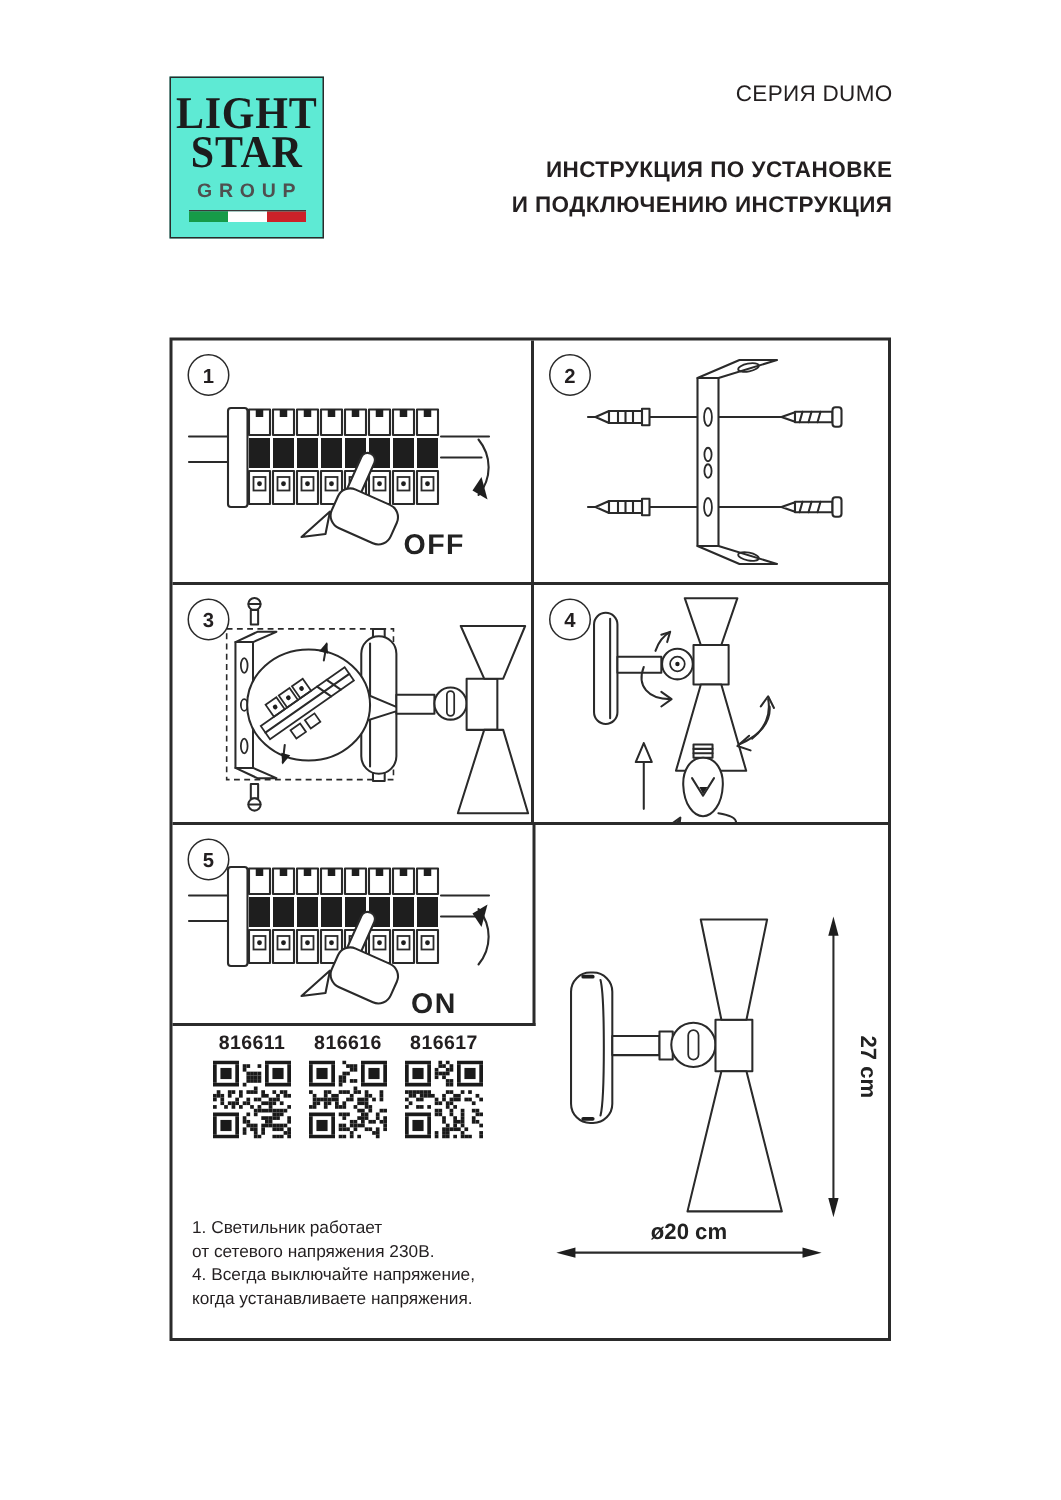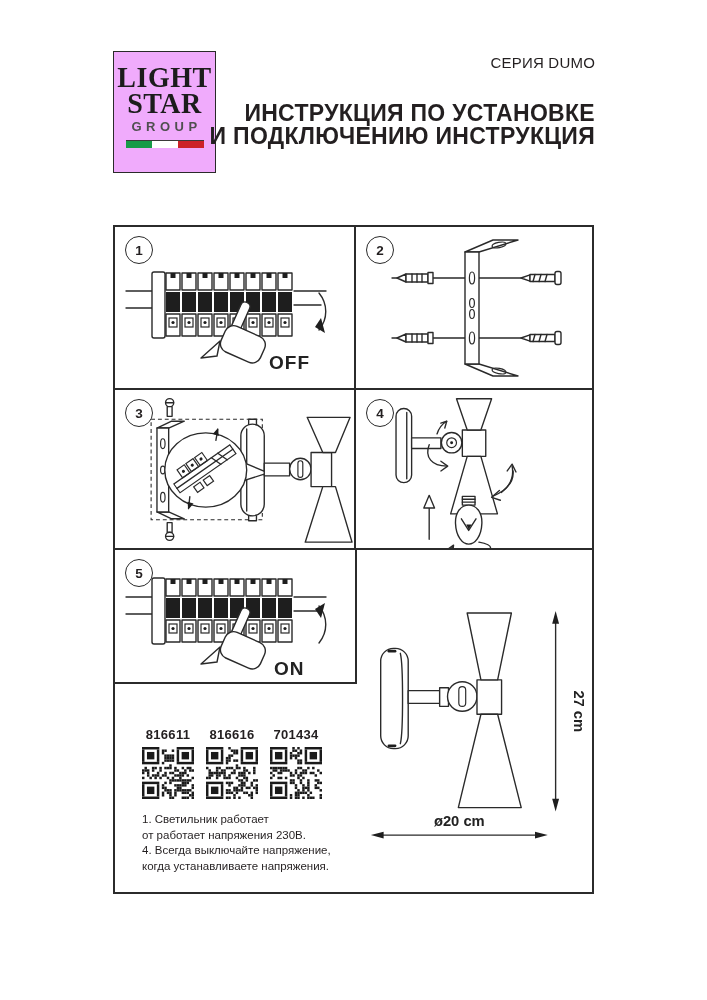--- a/index.html
+++ b/index.html
@@ -1,33 +1,33 @@
 <!DOCTYPE html>
 <html><head>
 <meta charset="utf-8">
 <style>
   html,body{margin:0;padding:0;background:#e8e8e8;}
   .page{position:relative;width:707px;height:1000px;background:#ffffff;margin:0 auto;
         font-family:"Liberation Sans",sans-serif;color:#231f20;overflow:hidden;}
 
   
-  .logo-box{position:absolute;left:113px;top:51px;width:103px;height:122px;
-            border:1.5px solid #2a2a2a;box-sizing:border-box;text-align:center;background:#f0abfc;}
+  .logo-box{position:absolute;left:113px;top:51px;width:103px;height:108px;
+            border:1.5px solid #2a2a2a;box-sizing:border-box;text-align:center;background:#5eead4;}
   .logo-word{font-family:"Liberation Serif",serif;font-weight:bold;font-size:28px;
              line-height:26px;letter-spacing:.5px;color:#1c1c1c;transform:scaleY(1.08);}
   .logo-word.first{margin-top:12px;}
   .logo-group{font-size:13px;letter-spacing:4.5px;color:#4f4f4f;margin-top:3px;margin-left:4px;font-weight:bold;}
   .logo-flag{width:78px;height:7px;margin:6px auto 0;display:flex;border-top:1.6px solid #3a3a3a;}
   .logo-flag .g{flex:1;background:#169b48;}
   .logo-flag .w{flex:1;background:#ffffff;}
   .logo-flag .r{flex:1;background:#cc2229;}
 
   .header-text{position:absolute;right:112px;top:52px;text-align:right;}
   .hdr-small{font-size:15px;font-weight:normal;line-height:22px;letter-spacing:.2px;}
-  .hdr-title{margin-top:28px;font-size:23px;font-weight:bold;line-height:23px;letter-spacing:.3px;}
+  .hdr-title{margin-top:28px;font-size:15px;font-weight:bold;line-height:23px;letter-spacing:.3px;}
 
   
   .grid{position:absolute;left:113px;top:225px;width:481px;height:669px;
         border:2px solid #2b2b2b;box-sizing:border-box;background:#fff;}
   .cell{position:absolute;box-sizing:border-box;}
   .cell-1{left:0;top:0;width:241px;height:163px;border-right:2px solid #2b2b2b;border-bottom:2px solid #2b2b2b;}
   .cell-2{left:241px;top:0;right:0;height:163px;border-bottom:2px solid #2b2b2b;}
   .cell-3{left:0;top:163px;width:241px;height:160px;border-right:2px solid #2b2b2b;border-bottom:2px solid #2b2b2b;}
   .cell-4{left:241px;top:163px;right:0;height:160px;border-bottom:2px solid #2b2b2b;}
   .cell-5{left:0;top:323px;width:242px;height:134px;border-right:2px solid #2b2b2b;border-bottom:2px solid #2b2b2b;}
@@ -39,26 +39,26 @@
   
   .ln{stroke:#2a2a2a;stroke-width:1.4;fill:none;stroke-linecap:round;stroke-linejoin:round;}
   .fw{fill:#ffffff;stroke:#2a2a2a;stroke-width:1.4;stroke-linejoin:round;}
   .sw{fill:none;stroke:#2a2a2a;stroke-width:1.2;}
   .fd{fill:#1e1e1e;stroke:none;}
   .dash{fill:none;stroke:#2a2a2a;stroke-width:1.1;stroke-dasharray:4 3;}
   text.lbl{font-family:"Liberation Sans",sans-serif;font-weight:bold;font-size:19px;fill:#222;letter-spacing:1px;}
   text.dim{font-family:"Liberation Sans",sans-serif;font-weight:bold;font-size:15px;fill:#222;}
 
   
-  .qr-section{position:absolute;left:27px;top:500px;display:flex;gap:12px;}
+  .qr-section{position:absolute;left:27px;top:460px;display:flex;gap:12px;}
   .qr-col{width:52px;text-align:center;}
   .qr-num{font-size:13px;font-weight:bold;letter-spacing:.3px;margin-bottom:5px;}
 
   
-  .notes{position:absolute;left:27px;top:585px;width:235px;font-size:11.5px;line-height:15.5px;}
+  .notes{position:absolute;left:13px;top:585px;width:235px;font-size:11.5px;line-height:15.5px;}
 
   .dim-svg{position:absolute;left:248px;top:366px;}
 </style>
 </head>
 <body>
 
 <svg width="0" height="0" style="position:absolute" aria-hidden="true">
   <defs>
     <g id="brk-mod">
       <rect class="fw" x="0" y="0" width="14" height="17"></rect>
@@ -592,21 +592,21 @@
             <rect x="20" y="1" width="1" height="5" fill="#1a1a1a"></rect>
             <rect x="16" y="2" width="3" height="3" fill="#1a1a1a"></rect>
             <rect x="0" y="14" width="7" height="1" fill="#1a1a1a"></rect>
             <rect x="0" y="20" width="7" height="1" fill="#1a1a1a"></rect>
             <rect x="0" y="15" width="1" height="5" fill="#1a1a1a"></rect>
             <rect x="6" y="15" width="1" height="5" fill="#1a1a1a"></rect>
             <rect x="2" y="16" width="3" height="3" fill="#1a1a1a"></rect>
           </svg>
       </div>
       <div class="qr-col">
-        <div class="qr-num">701434</div>
+        <div class="qr-num">816617</div>
         <svg class="qr" width="52" height="52" viewBox="0 0 21 21">
             <rect x="9" y="0" width="1" height="1" fill="#1a1a1a"></rect>
             <rect x="11" y="0" width="1" height="1" fill="#1a1a1a"></rect>
             <rect x="9" y="1" width="1" height="1" fill="#1a1a1a"></rect>
             <rect x="10" y="1" width="1" height="1" fill="#1a1a1a"></rect>
             <rect x="12" y="1" width="1" height="1" fill="#1a1a1a"></rect>
             <rect x="8" y="2" width="1" height="1" fill="#1a1a1a"></rect>
             <rect x="11" y="2" width="1" height="1" fill="#1a1a1a"></rect>
             <rect x="12" y="2" width="1" height="1" fill="#1a1a1a"></rect>
             <rect x="8" y="3" width="1" height="1" fill="#1a1a1a"></rect>
@@ -722,21 +722,21 @@
             <rect x="0" y="20" width="7" height="1" fill="#1a1a1a"></rect>
             <rect x="0" y="15" width="1" height="5" fill="#1a1a1a"></rect>
             <rect x="6" y="15" width="1" height="5" fill="#1a1a1a"></rect>
             <rect x="2" y="16" width="3" height="3" fill="#1a1a1a"></rect>
           </svg>
       </div>
     </div>
 
     <div class="notes">
       <div>1. Светильник работает</div>
-      <div>от работает напряжения 230В.</div>
+      <div>от сетевого напряжения 230В.</div>
       <div>4. Всегда выключайте напряжение,</div>
       <div>когда устанавливаете напряжения.</div>
     </div>
 
     <svg class="dim-svg" width="228" height="268" viewBox="0 0 232 272">
       <g>
         <rect class="fw" x="18" y="56" width="28" height="102" rx="13"></rect>
         <path class="ln" d="M38,61 c3,12 3,80 0,92"></path>
         <rect class="fd" x="25" y="57.5" width="9" height="2.6" rx="1.3"></rect>
         <rect class="fd" x="25" y="153.9" width="9" height="2.6" rx="1.3"></rect>

